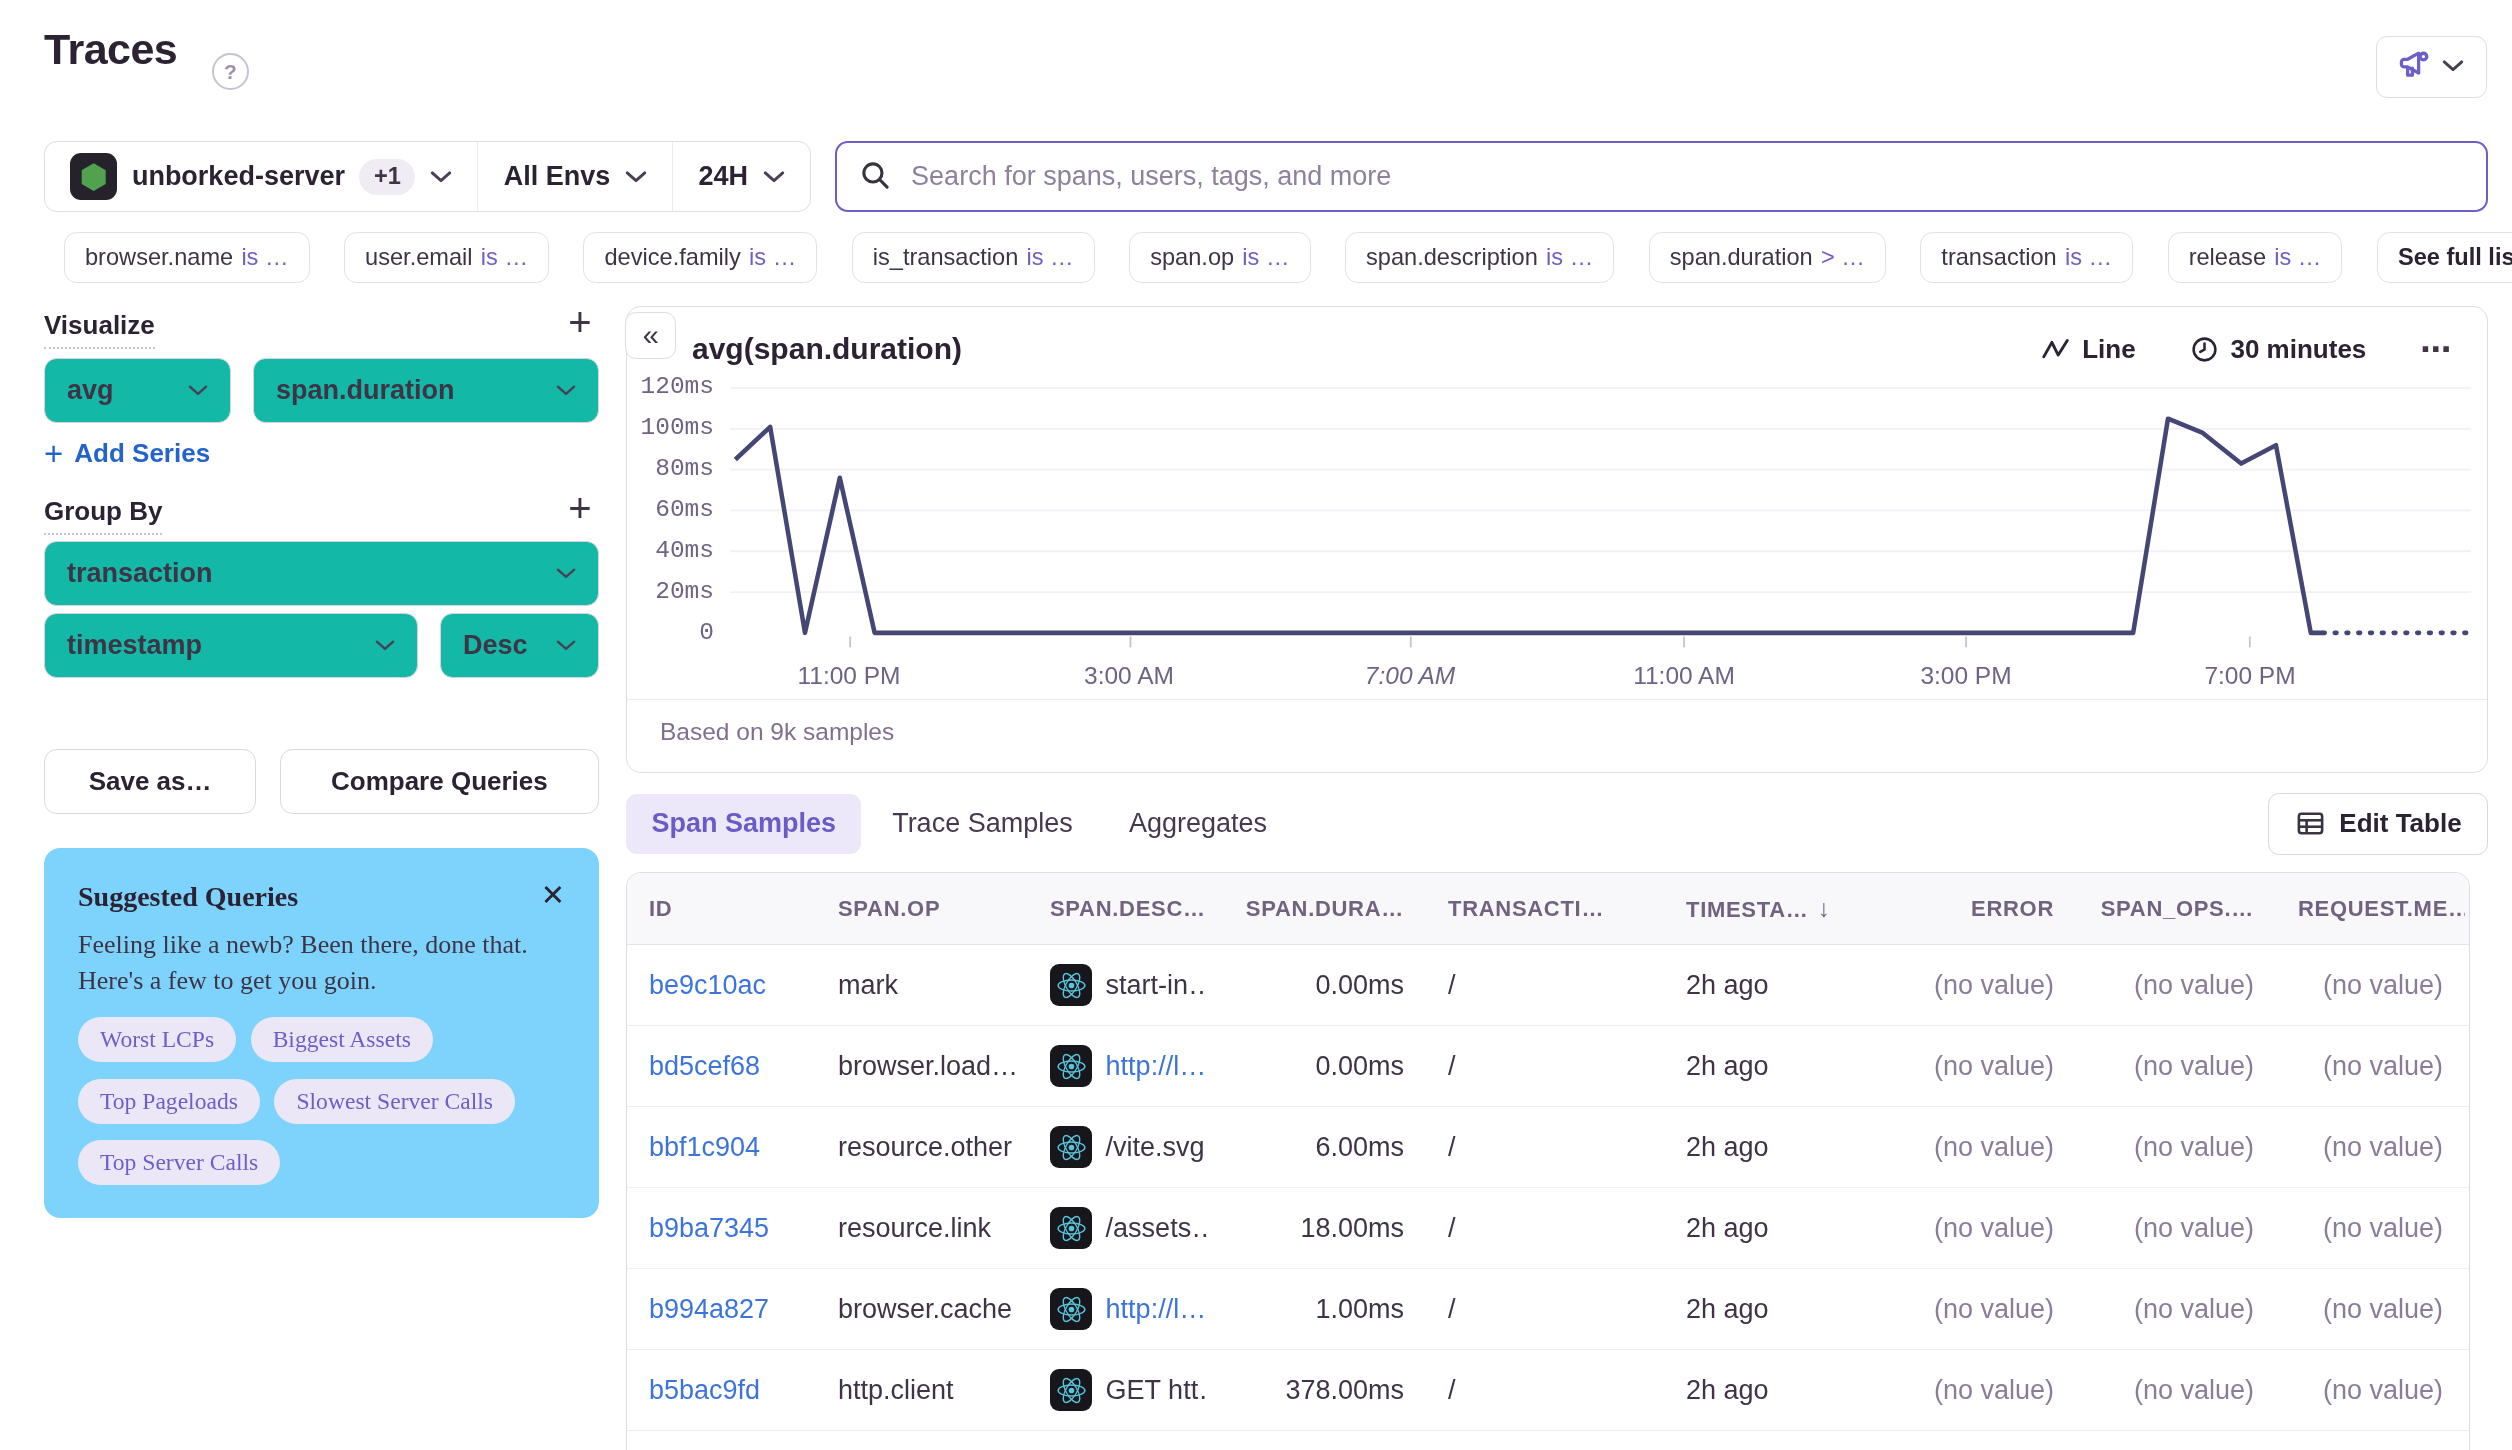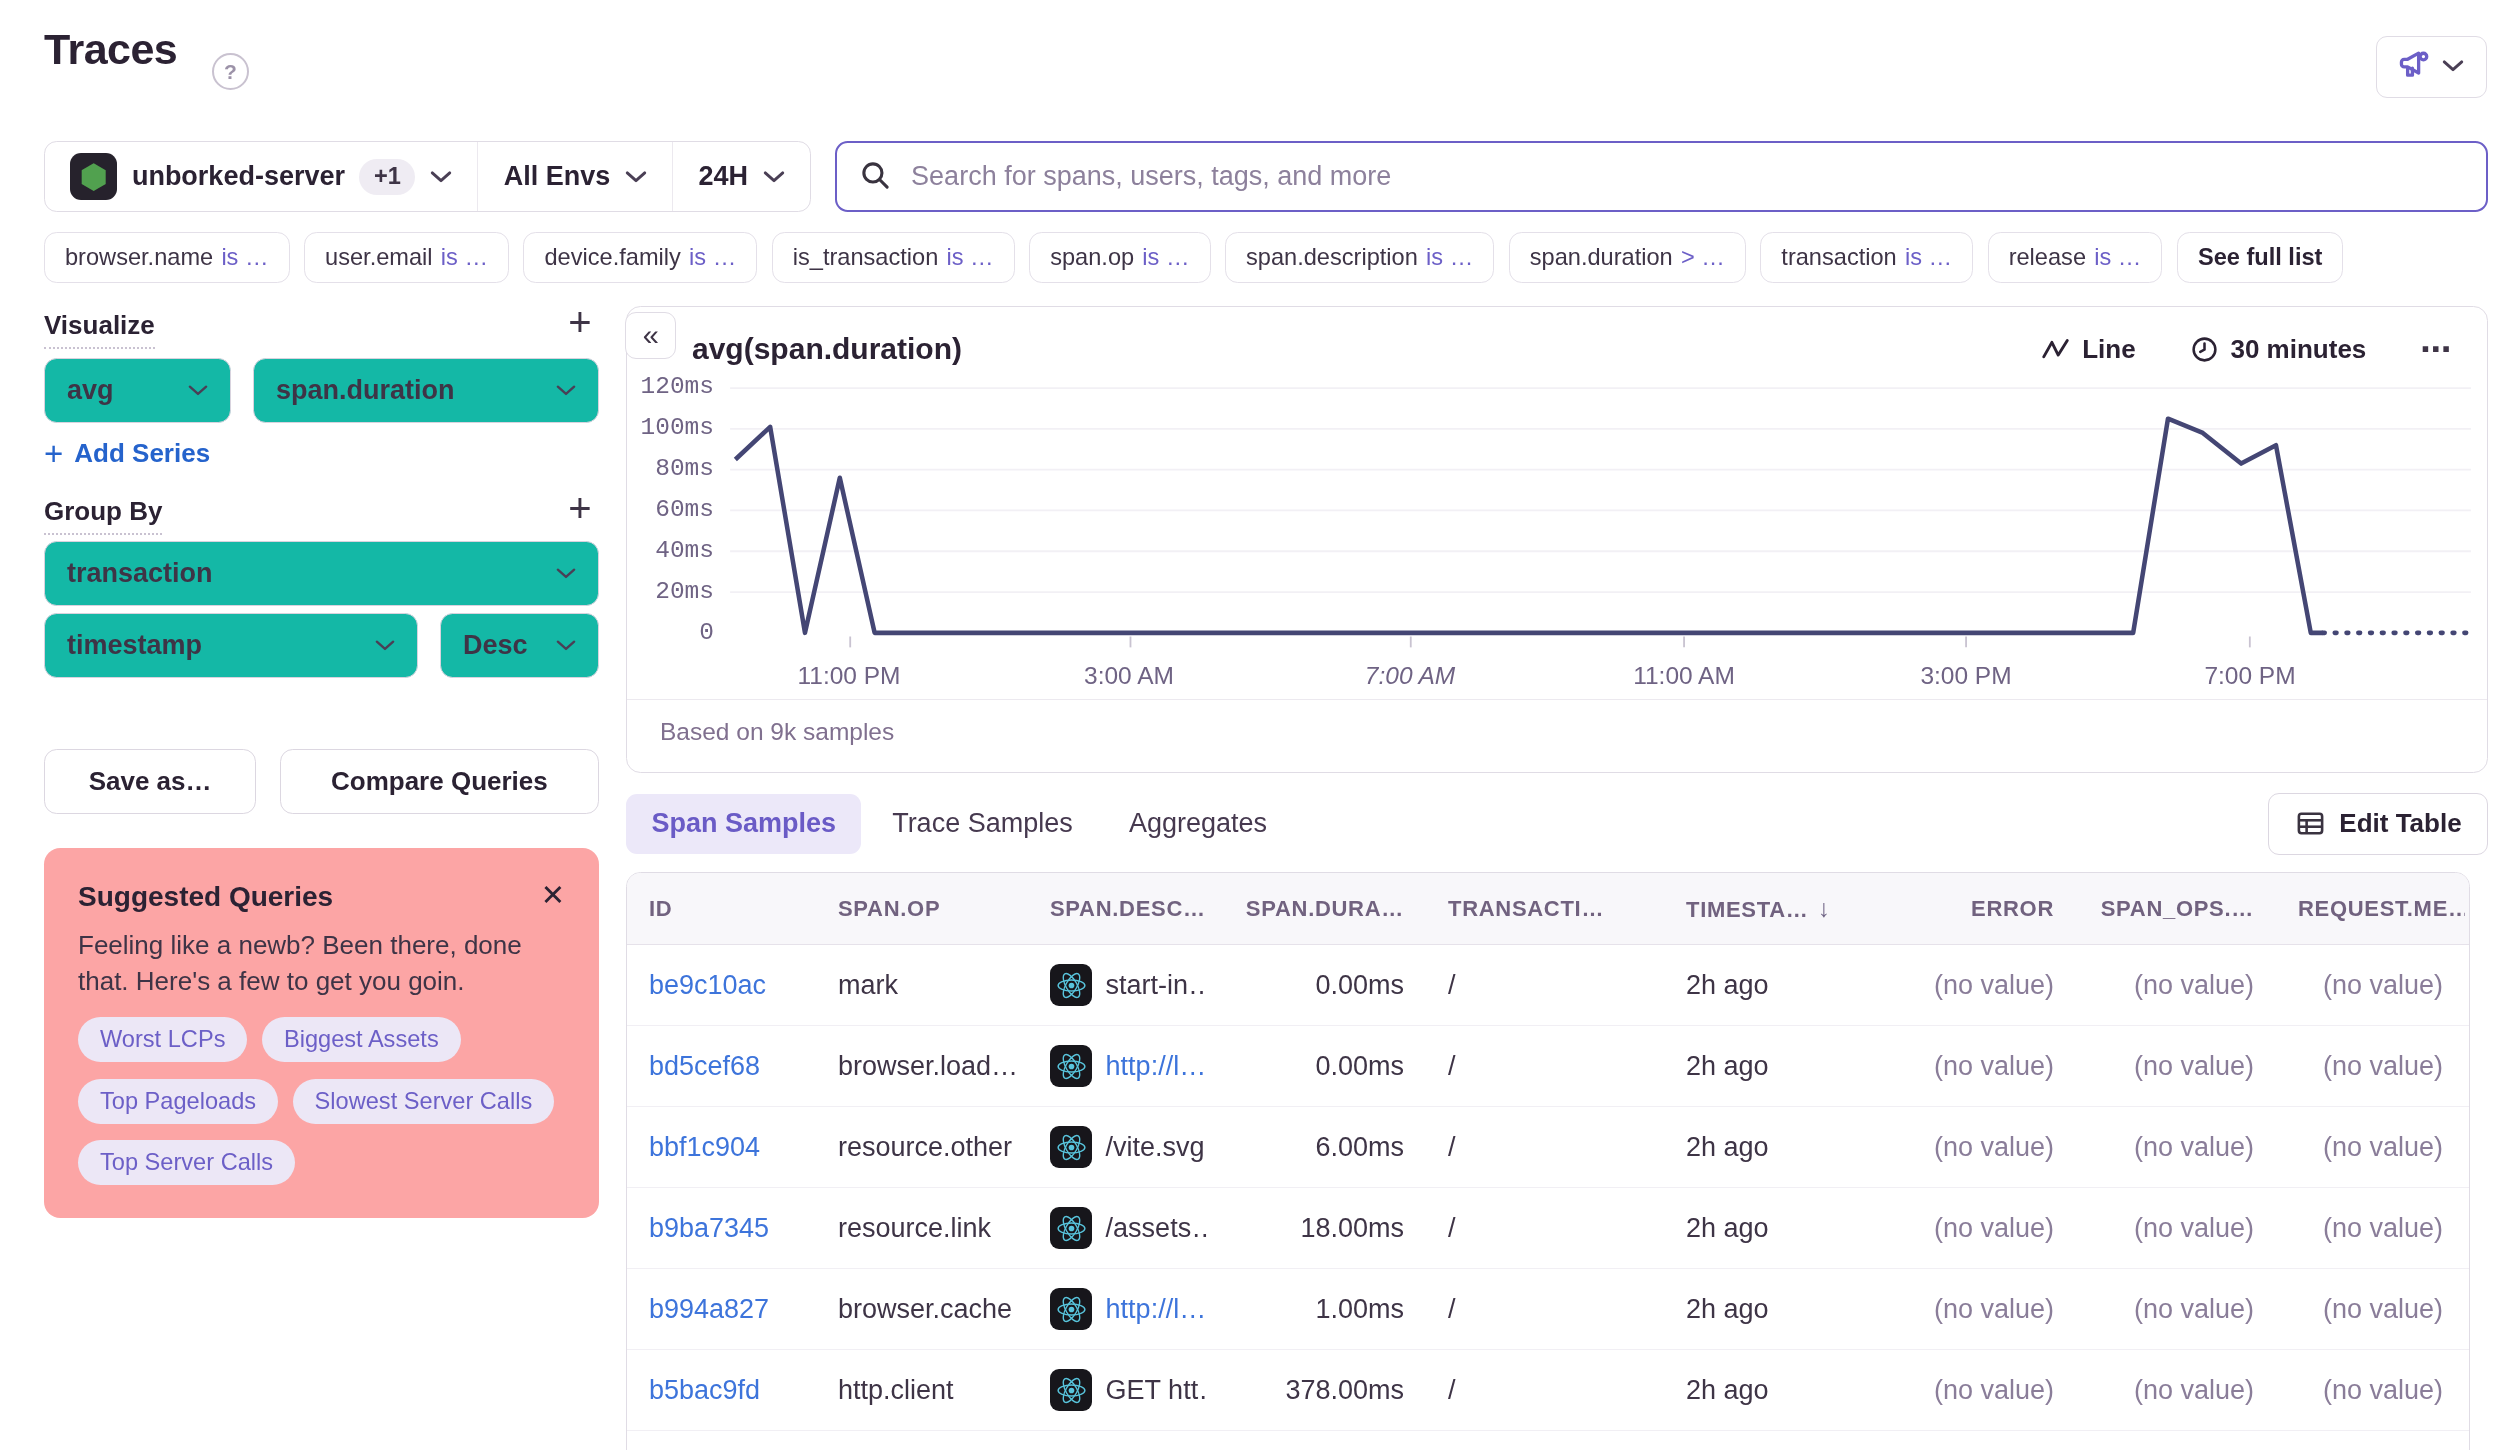--- a/index.html
+++ b/index.html
@@ -21,21 +21,21 @@
   .proj-icon{width:47px;height:47px;border-radius:11px;background:#26222C;display:flex;align-items:center;justify-content:center;
         color:#51A14F;font-size:33px;line-height:1;}
   .badge{background:#EFECF3;border-radius:907px;padding:4.5px 14.5px;font-size:23.6px;font-weight:600;color:#3E3446;}
   .search{flex:1;border:2.7px solid #6C5FC7;border-radius:12.7px;display:flex;align-items:center;gap:18px;padding:0 23.6px;background:#fff;}
   .search input{border:none;outline:none;font-size:27px;flex:1;color:#2B2233;font-family:inherit;background:transparent;}
   .search input::placeholder{color:#8D819C;}
 
   
   .chips{position:absolute;left:44px;top:232px;display:flex;gap:14.5px;}
   .chip{height:49px;border:1.8px solid #E4E0E9;border-radius:12.7px;display:flex;align-items:center;padding:0 20px;
-        font-size:23.6px;gap:8.2px;background:#fff;white-space:nowrap;cursor:pointer;}
+        font-size:23.6px;gap:8.2px;background:#fff;white-space:nowrap;cursor:pointer;margin-left:20px;}
   .chip .k{color:#3E3446;}
   .chip .o{color:#6C5FC7;}
   .chip.full{font-weight:700;color:#2B2233;}
 
   
   .sidebar{position:absolute;left:44px;top:306px;width:555px;}
   .sb-head{position:relative;}
   .sb-head .t{font-size:26px;font-weight:700;border-bottom:2.7px dotted #C9C2D1;padding-bottom:6.4px;display:inline-block;}
   .sb-head .plus{position:absolute;right:7.3px;top:-7.3px;font-size:40px;font-weight:300;color:#3E3446;line-height:1;cursor:pointer;}
   .vis-head{margin-top:3.6px;}
@@ -47,21 +47,21 @@
   .addseries{margin-top:11.8px;color:#2563CC;font-size:26px;font-weight:600;display:flex;gap:11px;align-items:center;cursor:pointer;}
   .addseries .p{font-size:33px;font-weight:400;}
   .group-head{margin-top:23px;}
   .mt-sel2{margin-top:5.4px;}
   .sort-head{margin-top:28px;}
   .mt-sel3{margin-top:7.3px;}
   .btnrow{margin-top:71px;display:flex;gap:23.6px;}
   .btn{height:65px;border:1.8px solid #DCD7E1;border-radius:12.7px;background:#fff;font-size:26px;font-weight:700;color:#2B2233;
         display:flex;align-items:center;justify-content:center;box-sizing:border-box;cursor:pointer;}
   .btn.save{width:216px;} .btn.compare{width:325px;}
-  .card{margin-top:34px;background:#fca5a5;border-radius:16.3px;padding:33px 34px;box-sizing:border-box;}
+  .card{margin-top:34px;background:#7dd3fc;border-radius:16.3px;padding:33px 34px;box-sizing:border-box;font-family:Liberation Serif, serif;}
   .card-head{display:flex;align-items:flex-start;}
   .card-title{font-size:28px;font-weight:700;}
   .card-x{margin-left:auto;font-size:29px;color:#2B2233;cursor:pointer;line-height:1;}
   .card-body{margin-top:14.5px;font-size:26px;color:#3E3446;line-height:36px;width:490px;}
   .pills{margin-top:18px;display:flex;flex-wrap:wrap;gap:16.3px 14.5px;width:508px;}
   .pill{background:#ECE7F6;color:#6C5FC7;font-size:23.6px;border-radius:907px;padding:9px 22px;cursor:pointer;white-space:nowrap;}
 
   
   .main{position:absolute;left:626px;top:306px;width:1862px;}
   .chart-panel{position:relative;border:1.8px solid #E0DCE5;border-radius:14.5px;height:467px;background:#fff;box-sizing:border-box;}

